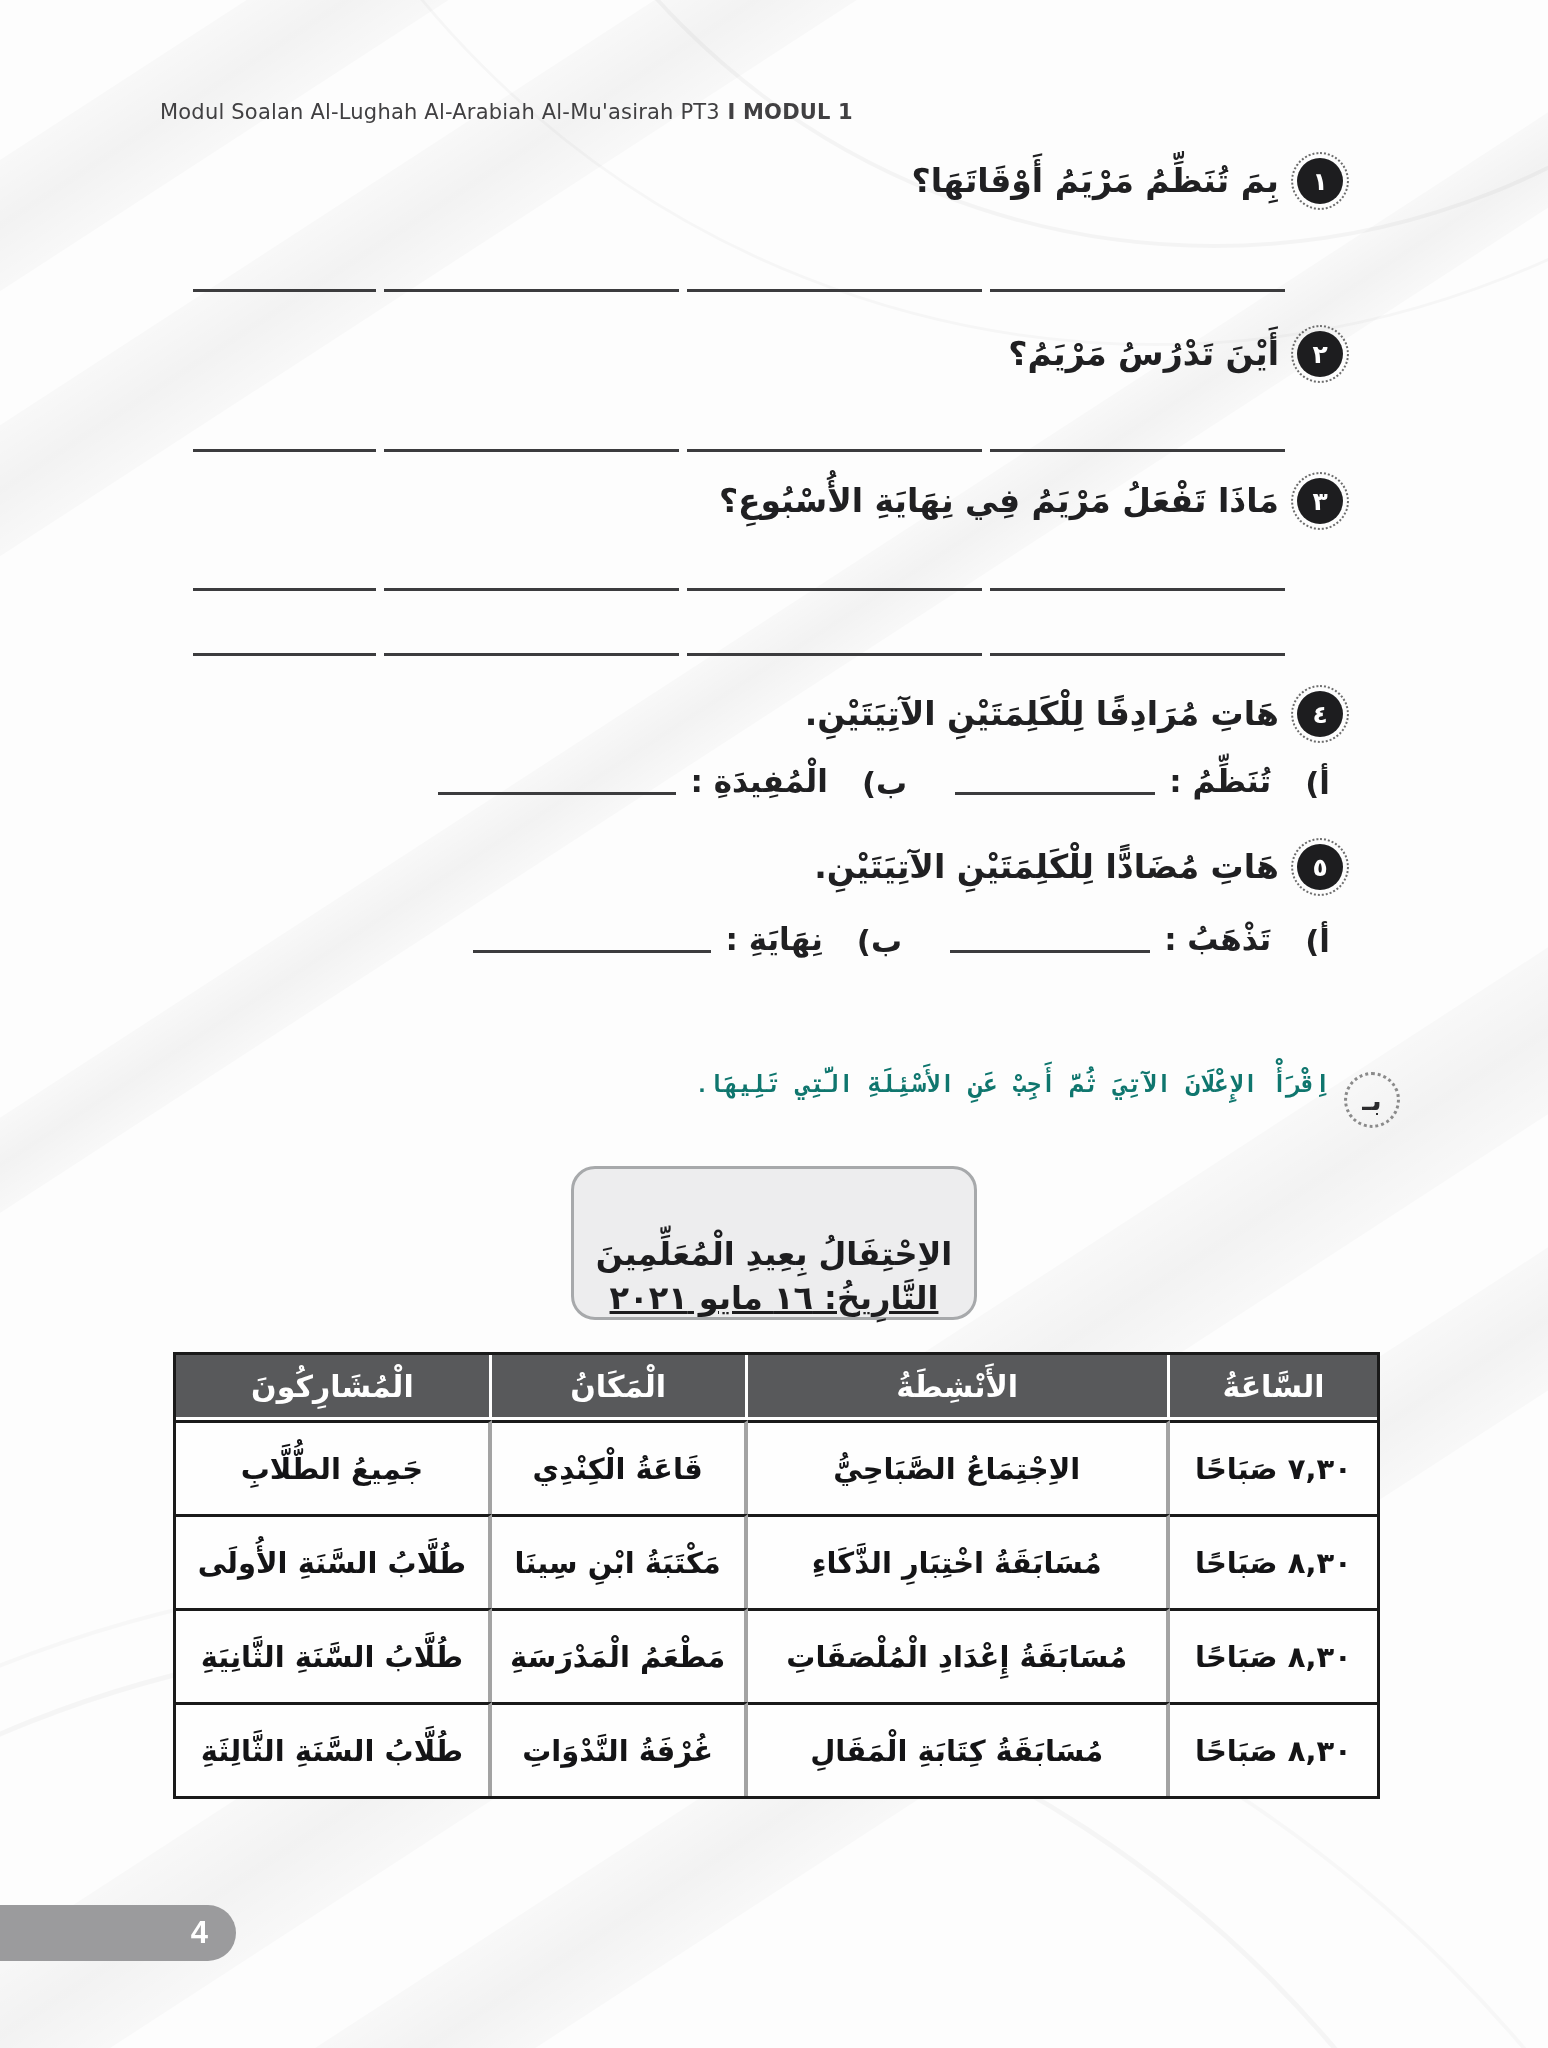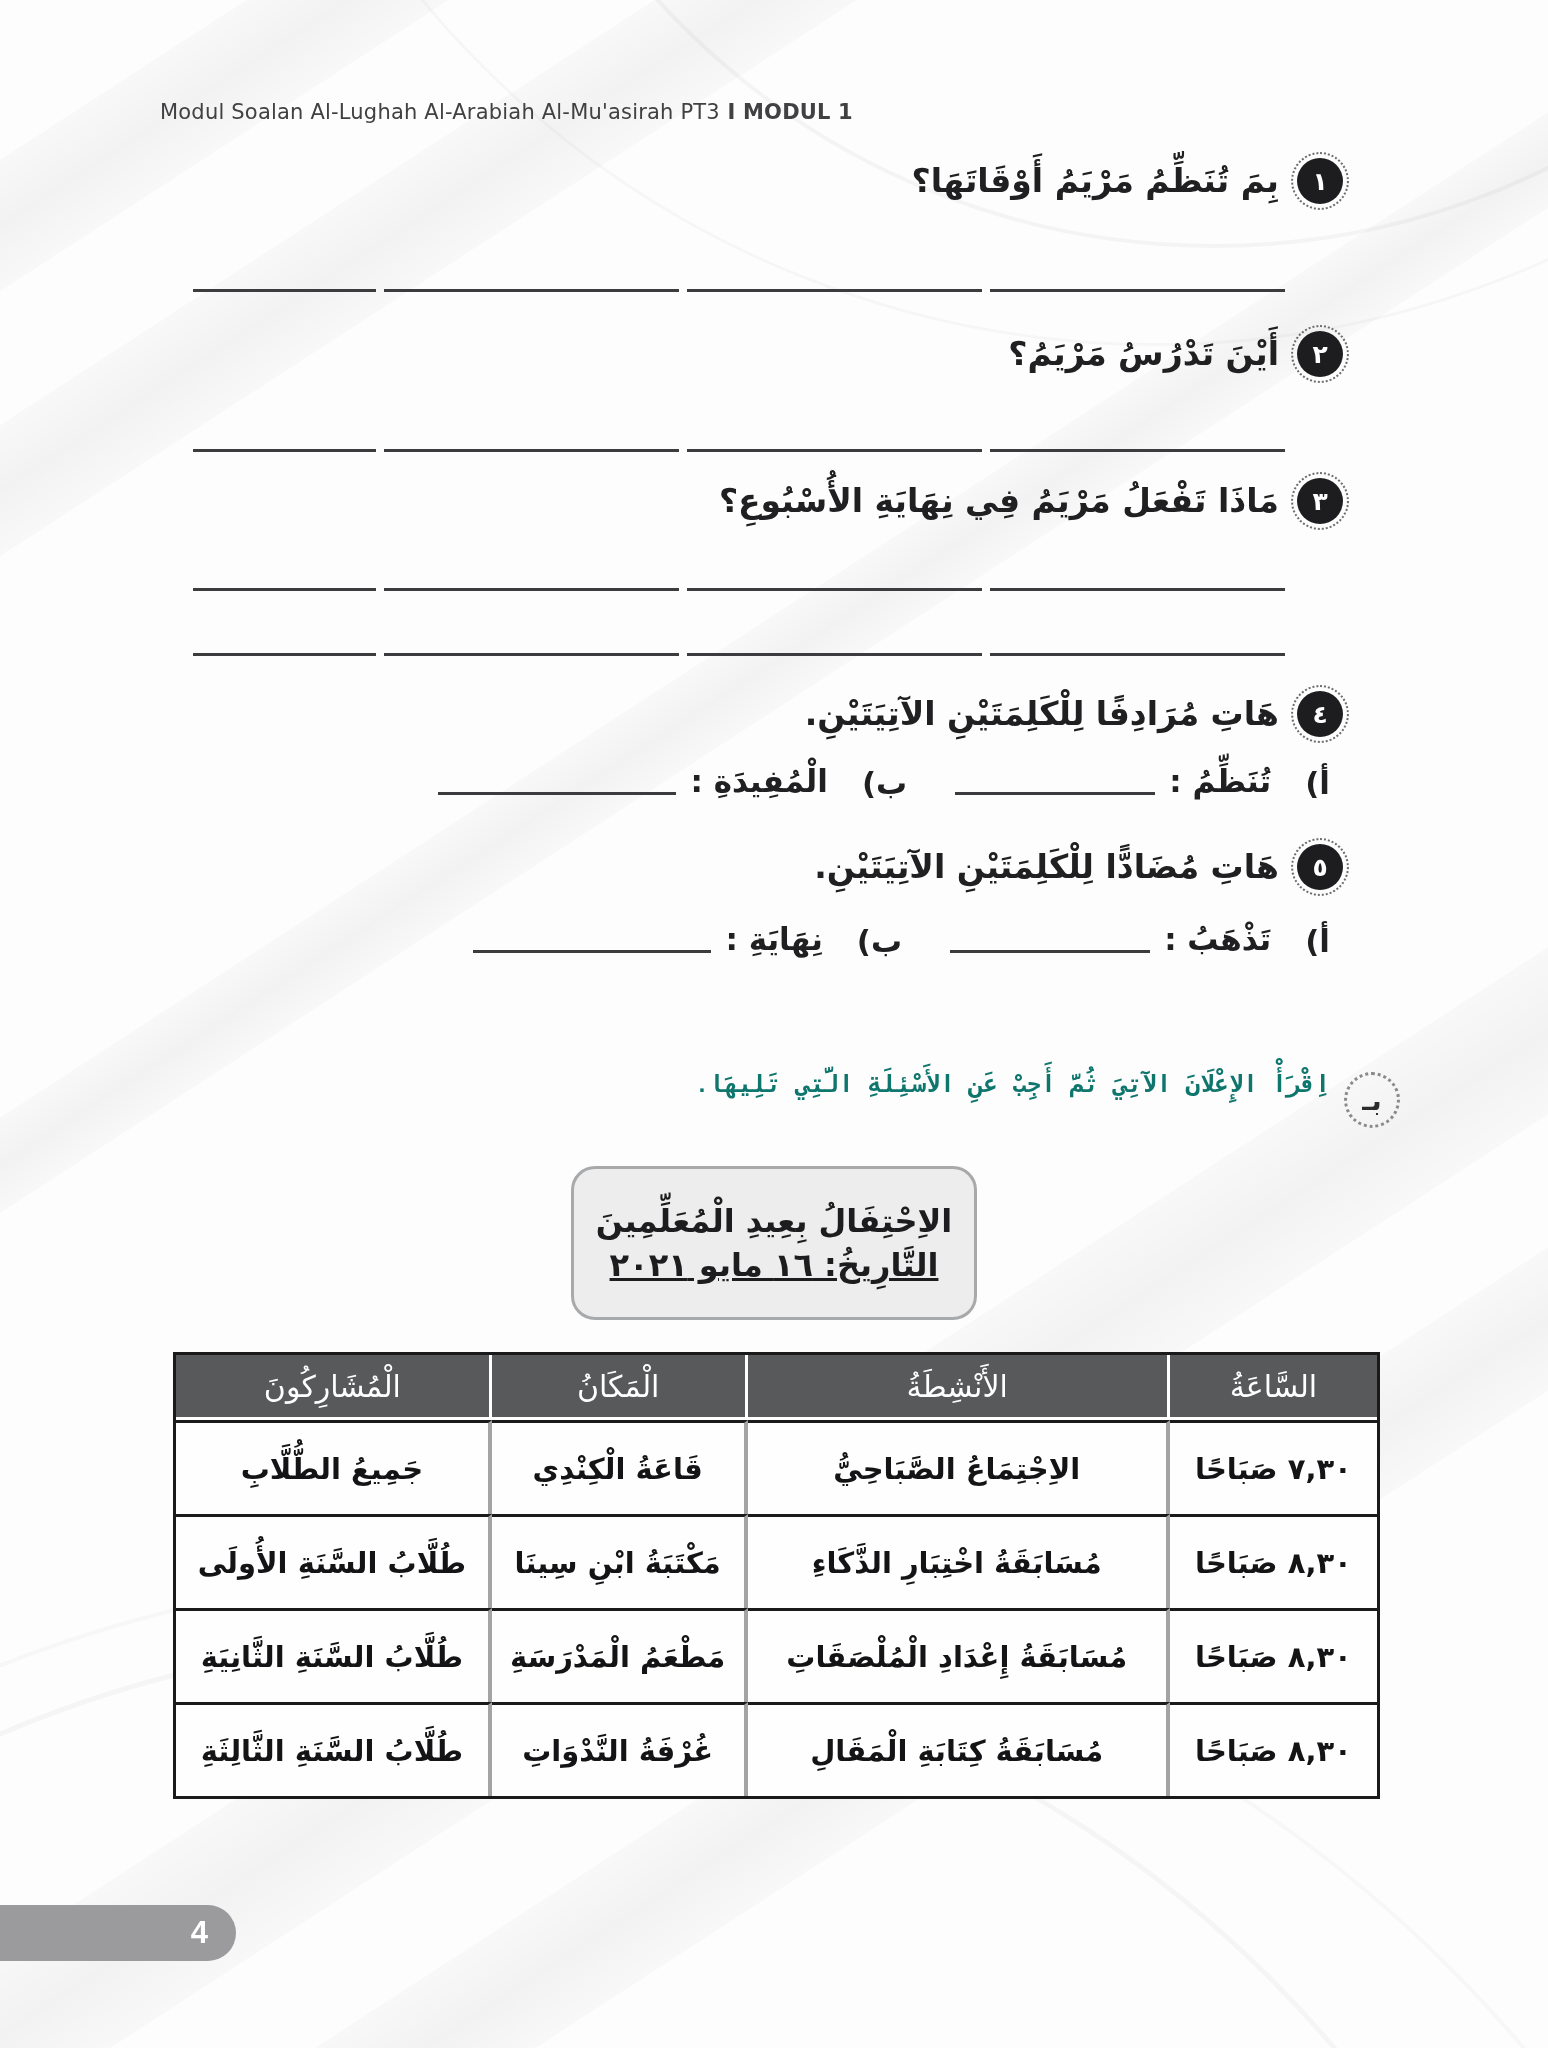--- a/index.html
+++ b/index.html
@@ -53,28 +53,28 @@
     font-size:28px;color:#3a3a3c;}
 
   
   .sectionrow{position:absolute;display:flex;align-items:flex-start;gap:14px;direction:rtl;white-space:nowrap;}
   .smarker{flex:0 0 auto;width:50px;height:50px;margin-top:6px;border:3px dotted #8a8a8a;border-radius:50%;display:flex;align-items:center;justify-content:center;font-size:27px;font-weight:bold;color:#2c2c2e;}
   .stext{font-size:24px;font-weight:600;line-height:1.7;color:#0f766e;font-family:Liberation Mono, monospace;}
 
   
   .annbox{position:absolute;left:571px;top:1166px;width:406px;height:154px;border-radius:24px;
     background:#ededee;border:3px solid #a7a9ab;box-sizing:border-box;
-    display:flex;flex-direction:column;align-items:center;justify-content:center;gap:6px;direction:rtl;}
+    display:flex;flex-direction:column;align-items:center;justify-content:flex-end;gap:6px;direction:rtl;}
   .annbox .t1{font-size:32px;font-weight:600;color:#1d1d1f;}
   .annbox .t2{font-size:32px;font-weight:600;color:#1d1d1f;text-decoration:underline;}
 
   
   .sched{position:absolute;left:173px;top:1352px;width:1207px;direction:rtl;
     border-collapse:separate;border-spacing:0;border:3px solid #1a1a1a;table-layout:fixed;}
-  .sched th{background:#58595b;color:#ffffff;font-size:30px;font-weight:normal;height:62px;text-align:center;vertical-align:middle;padding:0 6px;}
+  .sched th{background:#58595b;color:#ffffff;font-size:30px;font-weight:bold;height:62px;text-align:center;vertical-align:middle;padding:0 6px;}
   .sched th + th{border-right:3px solid #ffffff;}
   .sched th{border-bottom:3px solid #ffffff;}
   .sched td{border-top:3px solid #1a1a1a;height:91px;text-align:center;vertical-align:middle;
     font-size:29px;font-weight:700;color:#141416;padding:0 8px;background:#fefefe;}
   .sched td + td{border-right:4px solid #a3a3a3;}
   .col-time{width:204px;}
   .col-act{width:416px;}
   .col-place{width:252px;}
   .col-part{width:311px;}
 

